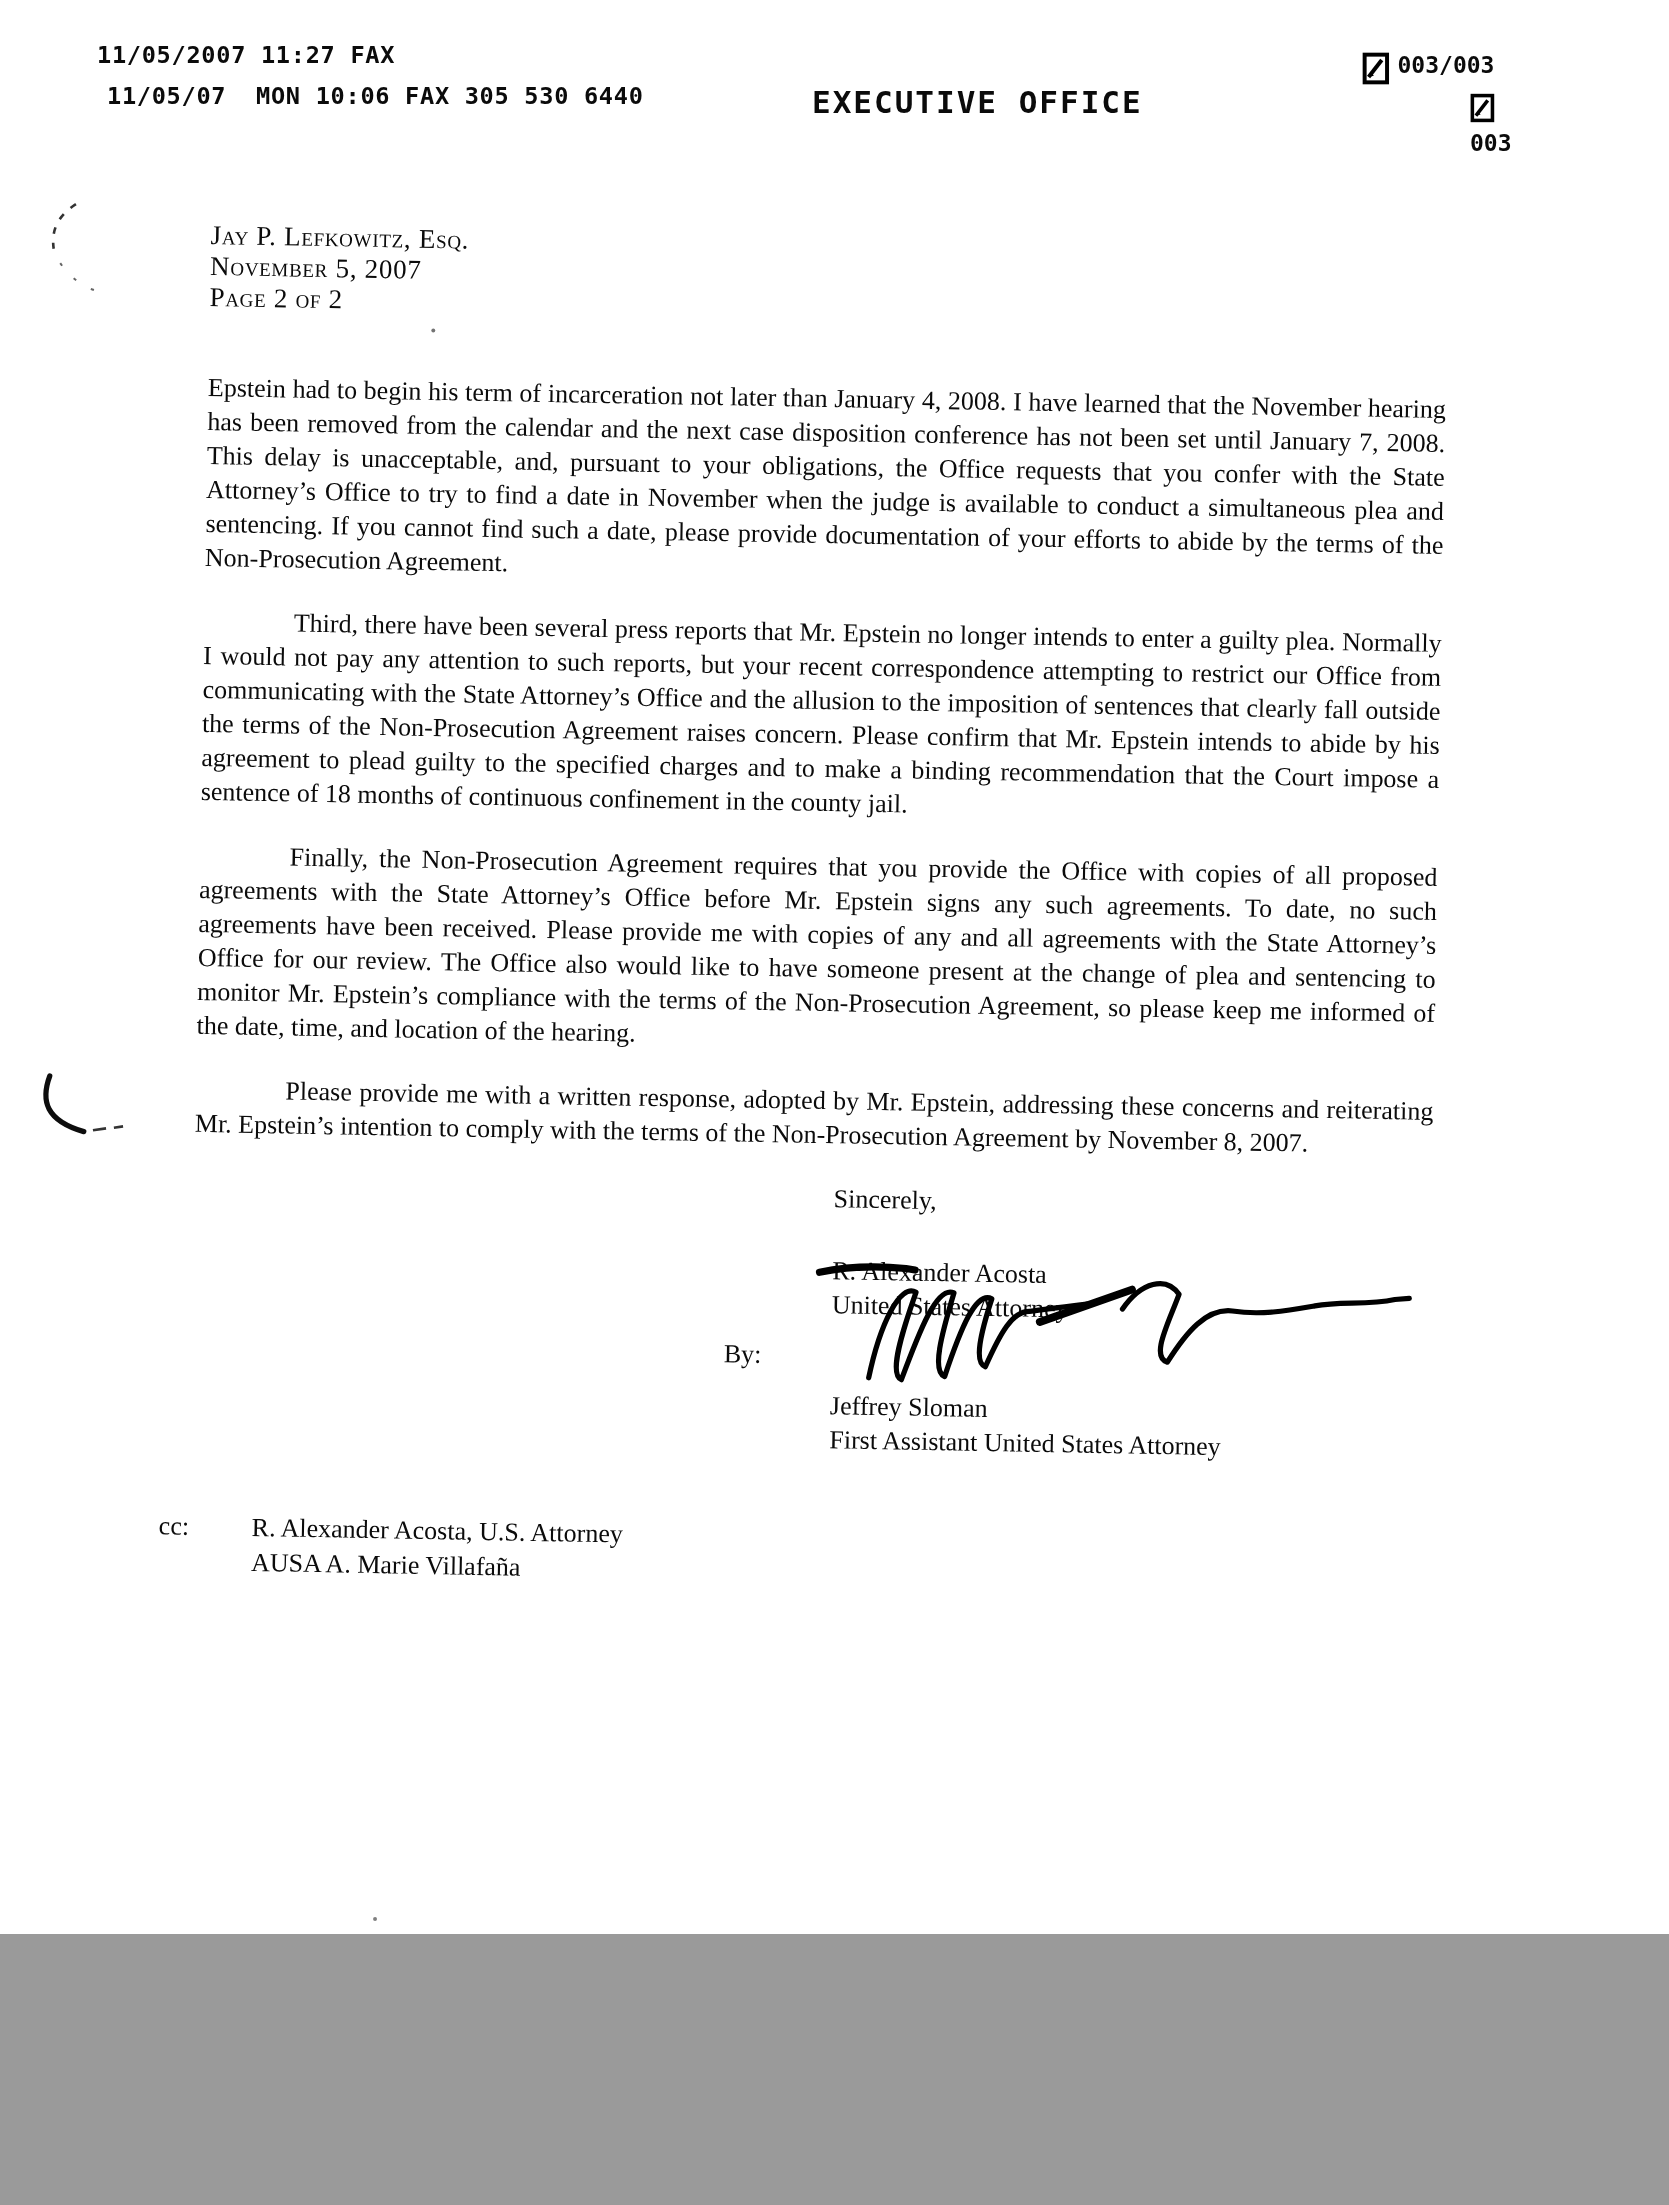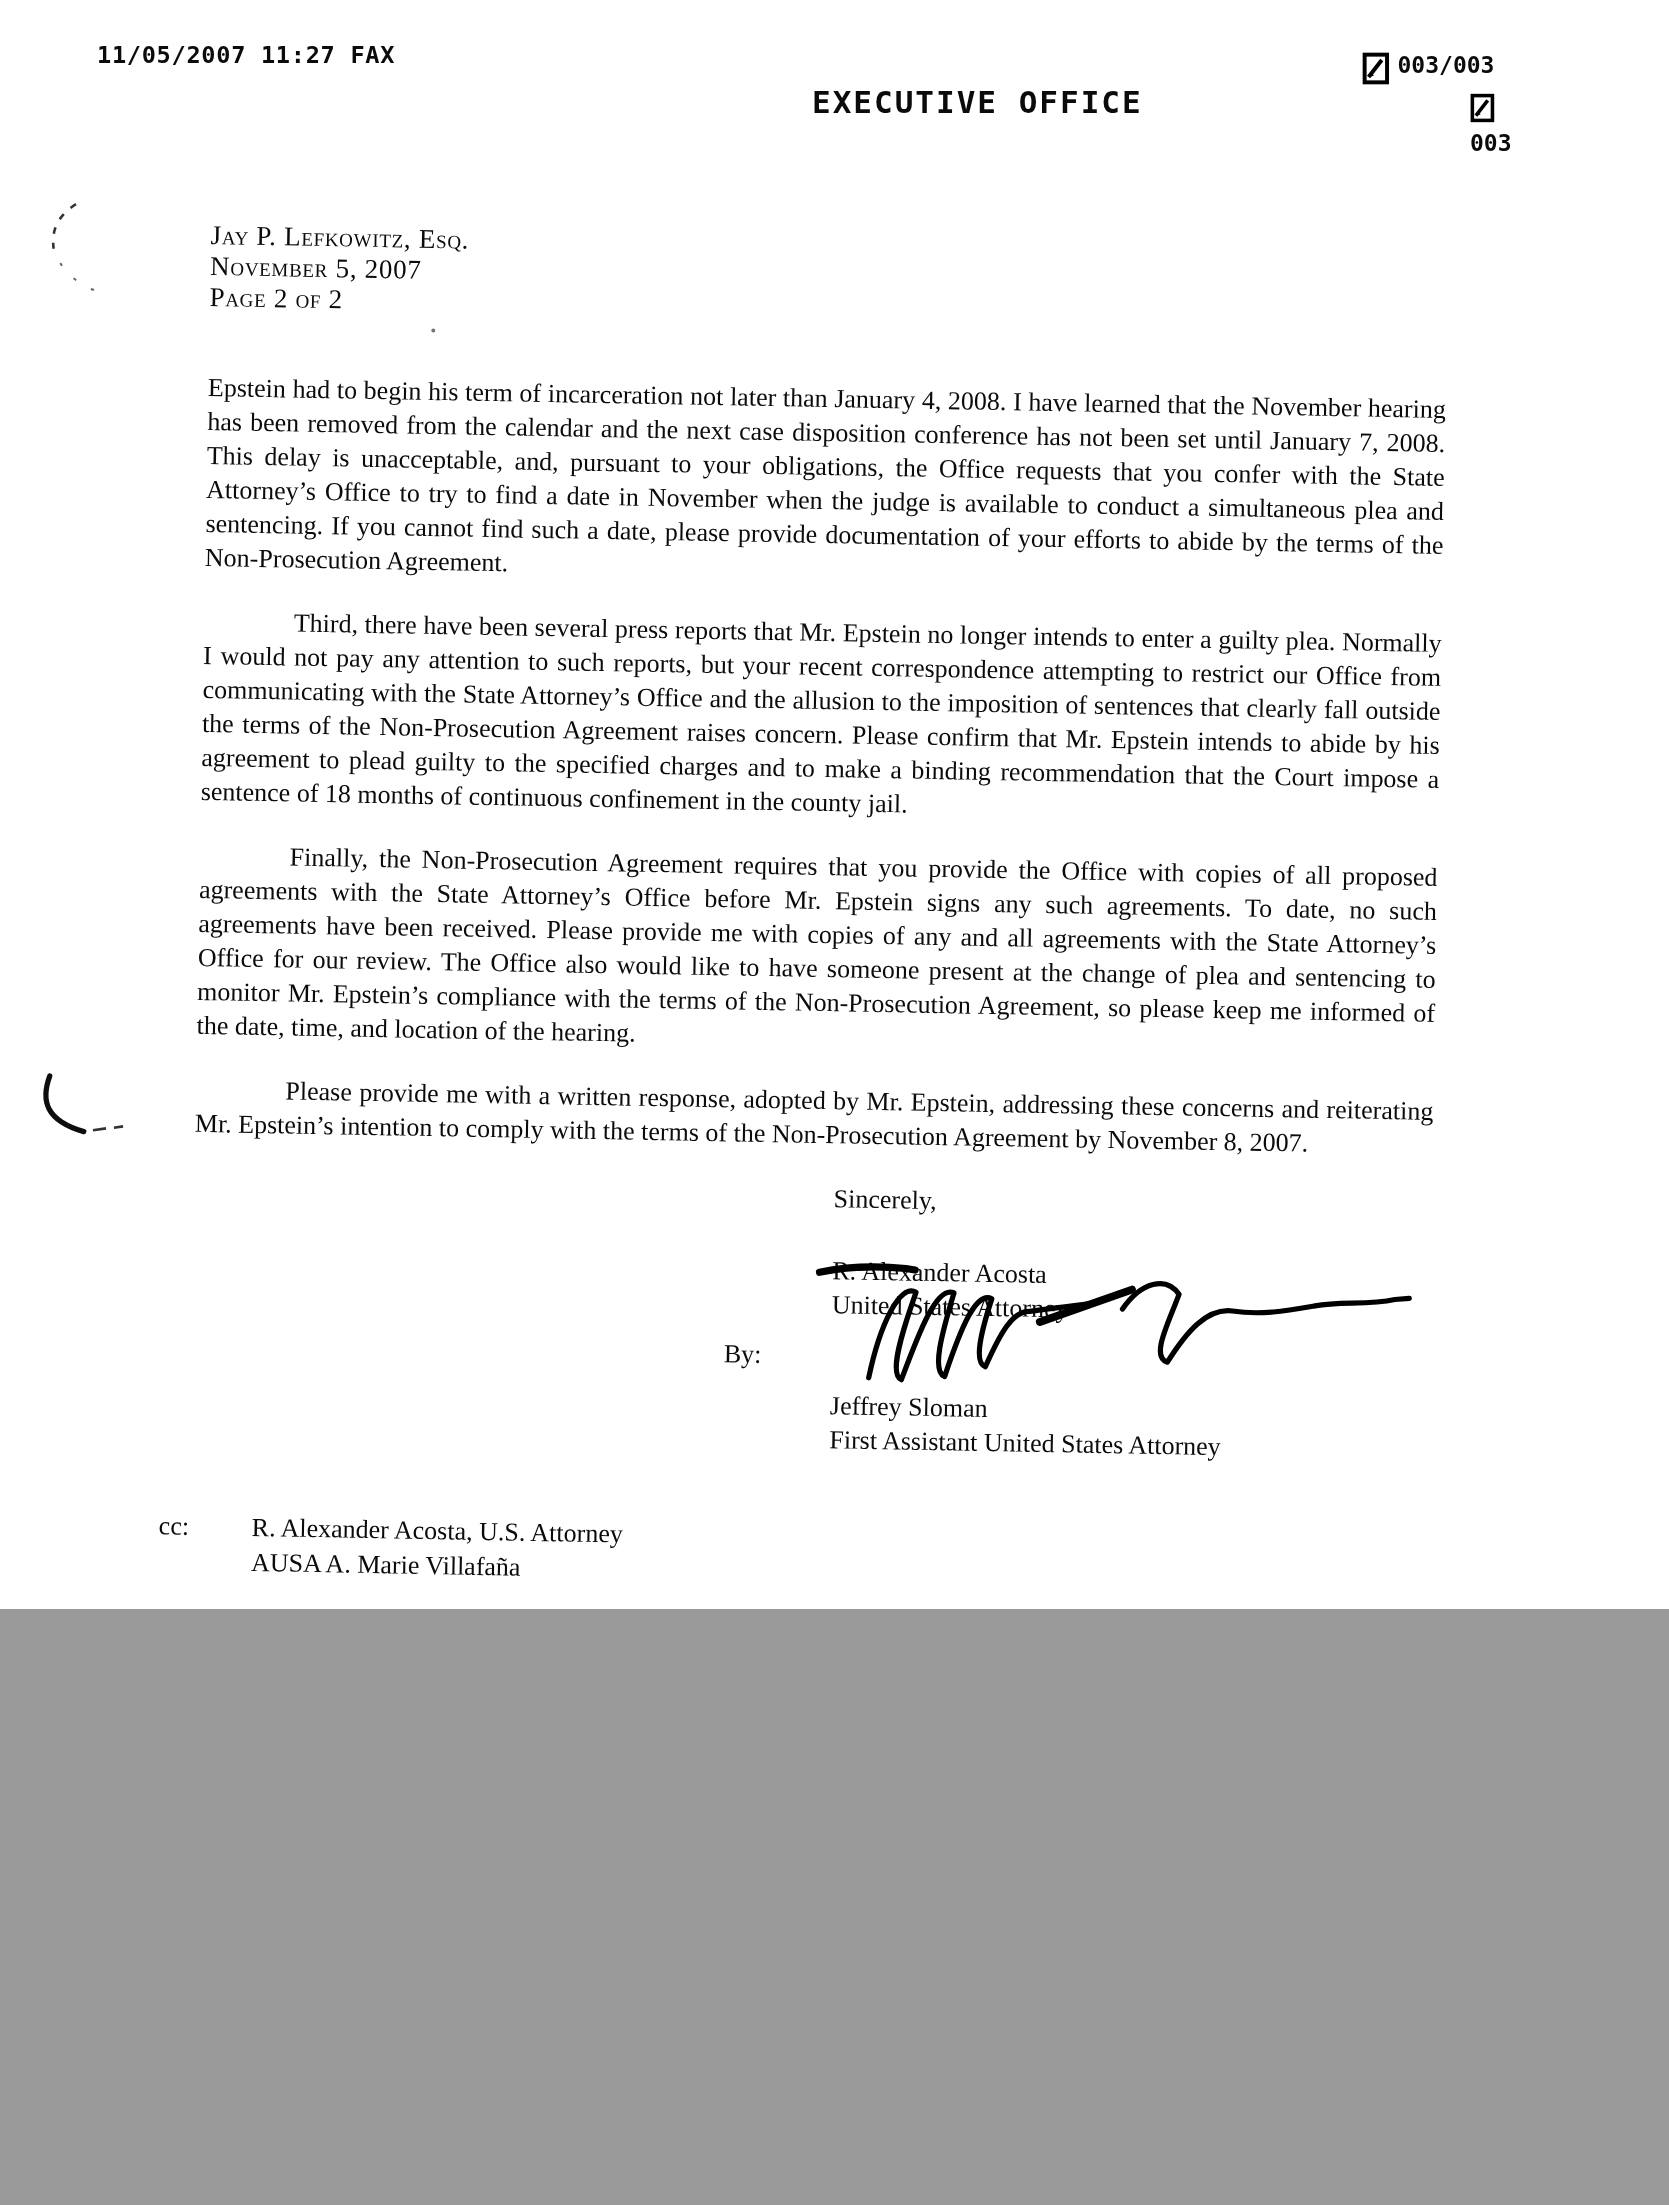--- a/index.html
+++ b/index.html
@@ -1,18 +1,18 @@
 <!DOCTYPE html>
 <html style="font-size:10.5px"><head>
 <meta charset="utf-8">
 <style>
   html,body{margin:0;padding:0;background:#9a9a9a;}
   .page{
     position:relative;
-    width:1669px;height:1609px;
+    width:1669px;height:1934px;
     background:#ffffff;
     overflow:hidden;
     font-family:"Liberation Serif", serif;
     color:#0b0b0b;
     text-decoration:underline;
   }
   
   .fax-line1{
     position:absolute;left:97px;top:41px;
     font-family:"DejaVu Sans Mono", monospace;
@@ -67,20 +67,21 @@
     font-size:31px;color:#141414;letter-spacing:0.3px;white-space:pre;
   }
   .artifacts{position:absolute;left:0;top:0;pointer-events:none;}
 </style>
 </head>
 <body>
 
 <div class="page">
 
   <div class="fax-line1">11/05/2007 11:27 FAX</div>
+  <div class="fax-line2">11/05/07  MON 10:06 FAX 305 530 6440</div>
   <div class="fax-office">EXECUTIVE OFFICE</div>
 
   <div class="counter first">
     <span class="note-icon">
       <svg width="29" height="33" viewBox="0 0 44 50">
         <rect x="4" y="4" width="34" height="42" fill="none" stroke="#000" stroke-width="6"></rect>
         <path d="M10 38 L30 12" stroke="#000" stroke-width="6" fill="none"></path>
         <path d="M10 38 l8 -2 -5 -6 z" fill="#000"></path>
       </svg>
     </span>

